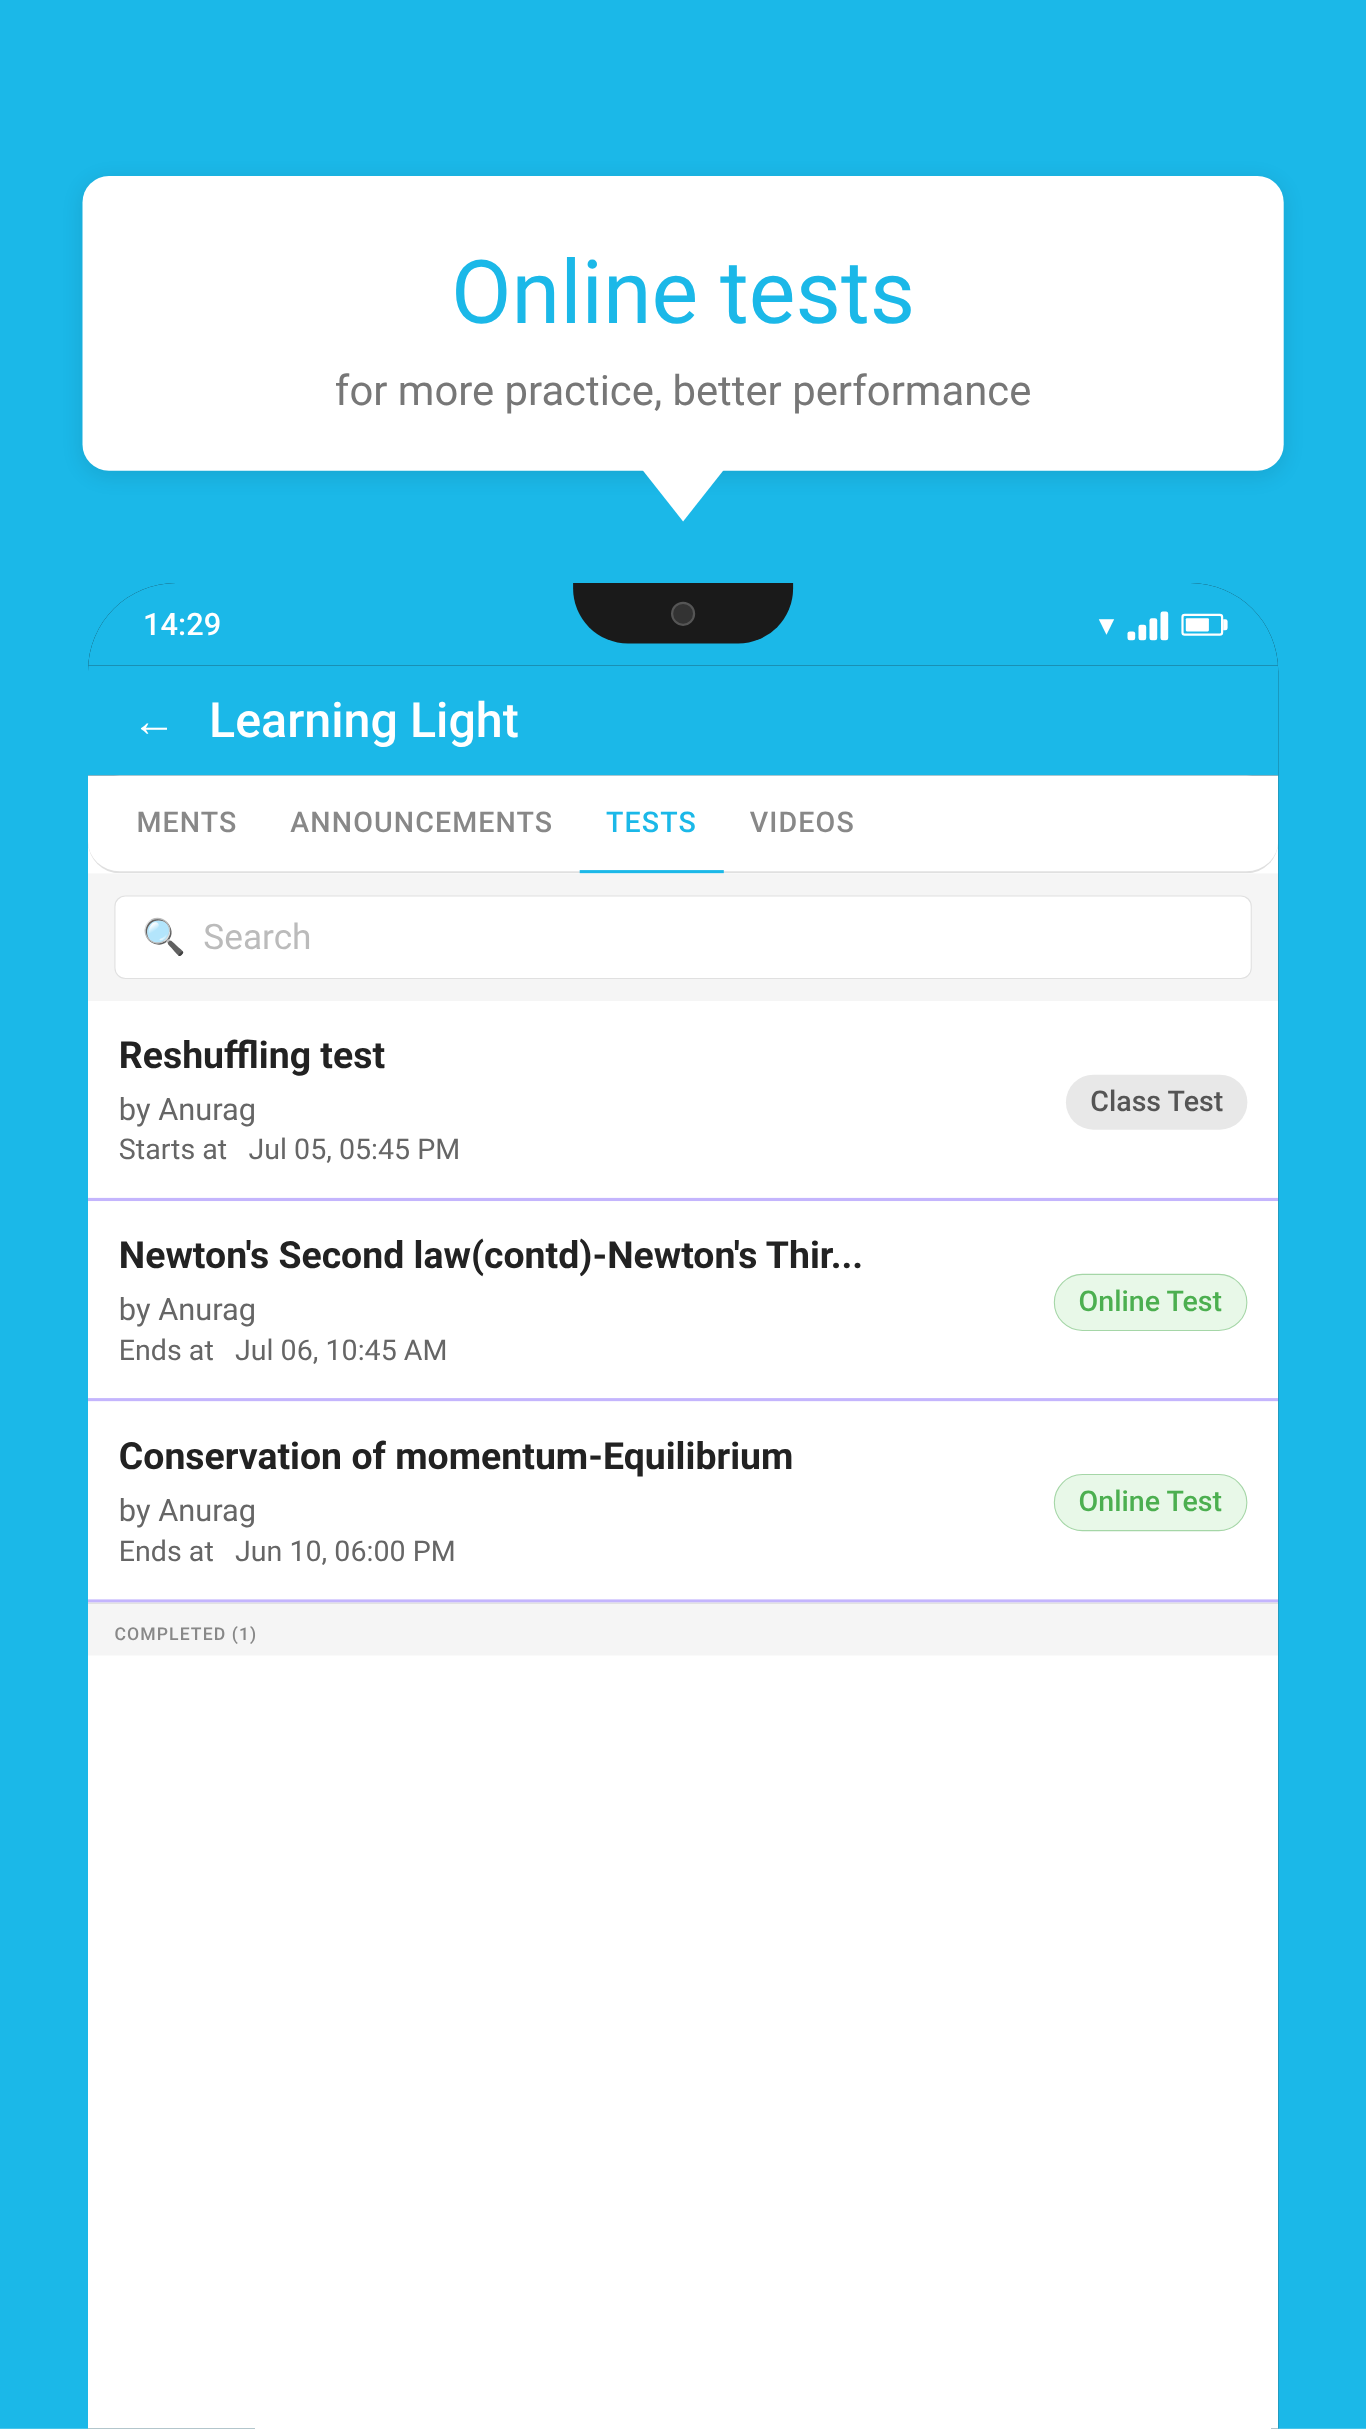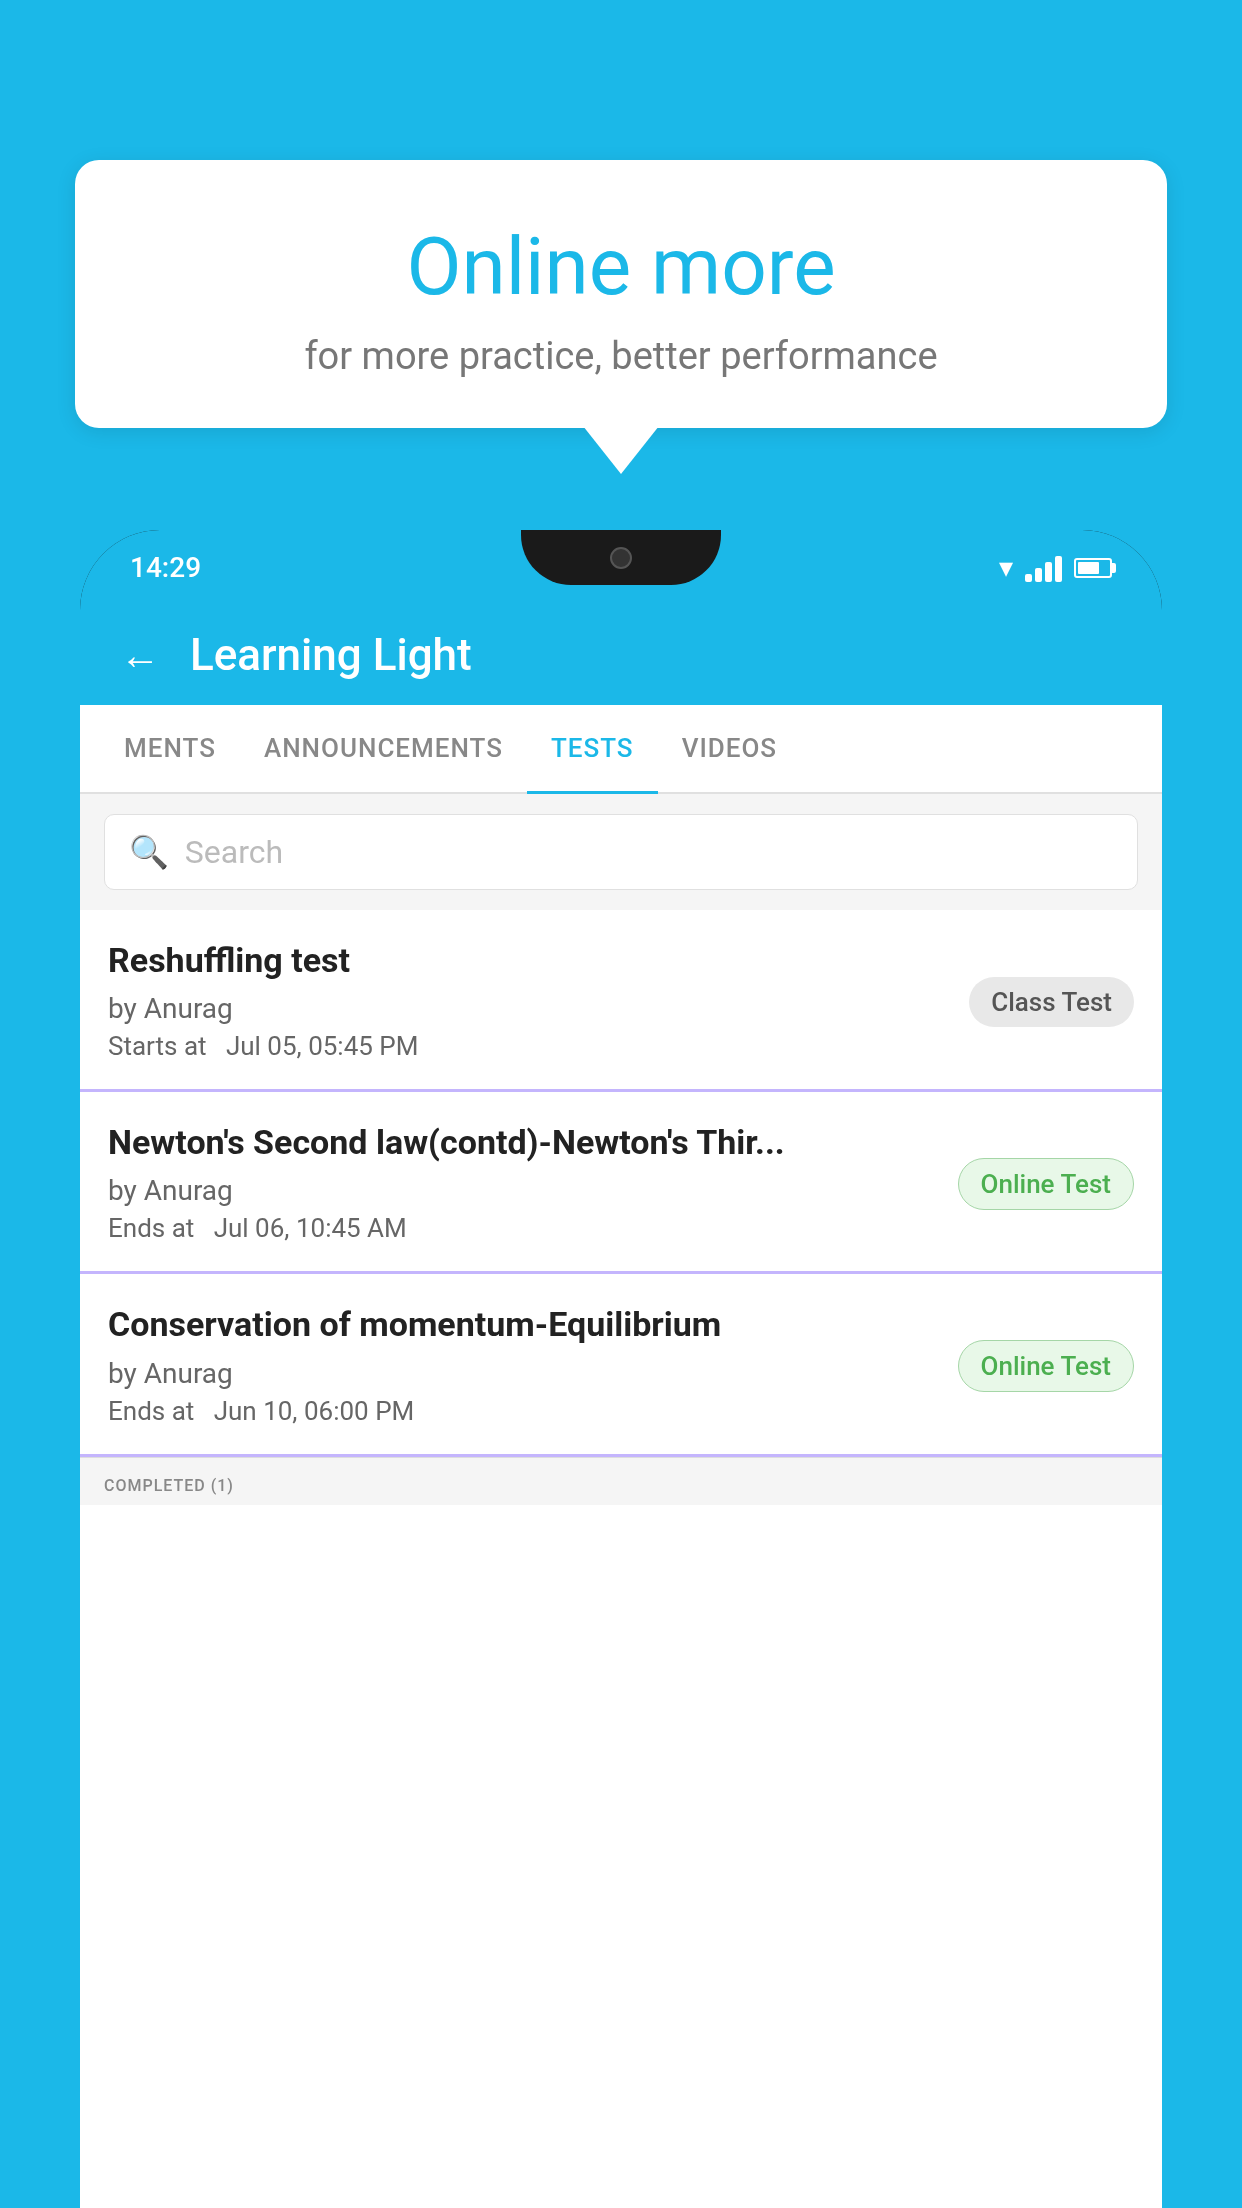--- a/index.html
+++ b/index.html
@@ -188,20 +188,21 @@
       display: flex;
       flex-direction: column;
     }
 
     
     .tabs-bar {
       background: white;
       display: flex;
       border-bottom: 2px solid #e0e0e0;
       padding: 0 20px;
+      border-radius: 29px;
     }
 
     .tab-item {
       padding: 28px 24px;
       font-size: 26px;
       color: #888;
       font-weight: 500;
       letter-spacing: 1px;
       cursor: pointer;
       border-bottom: 3px solid transparent;
@@ -318,21 +319,21 @@
       letter-spacing: 1px;
       font-weight: 500;
       background: #f5f5f5;
       border-top: 1px solid #ddd;
     }
   </style>
 </head>
 <body>
 
 <div class="speech-bubble">
-  <div class="bubble-title">Online more</div>
+  <div class="bubble-title">Online tests</div>
   <div class="bubble-subtitle">for more practice, better performance</div>
 </div>
 
 <div class="phone-frame">
 
   <div class="phone-status-bar">
     <span class="status-time">14:29</span>
     <div class="phone-notch">
       <div class="camera-dot"></div>
     </div>

